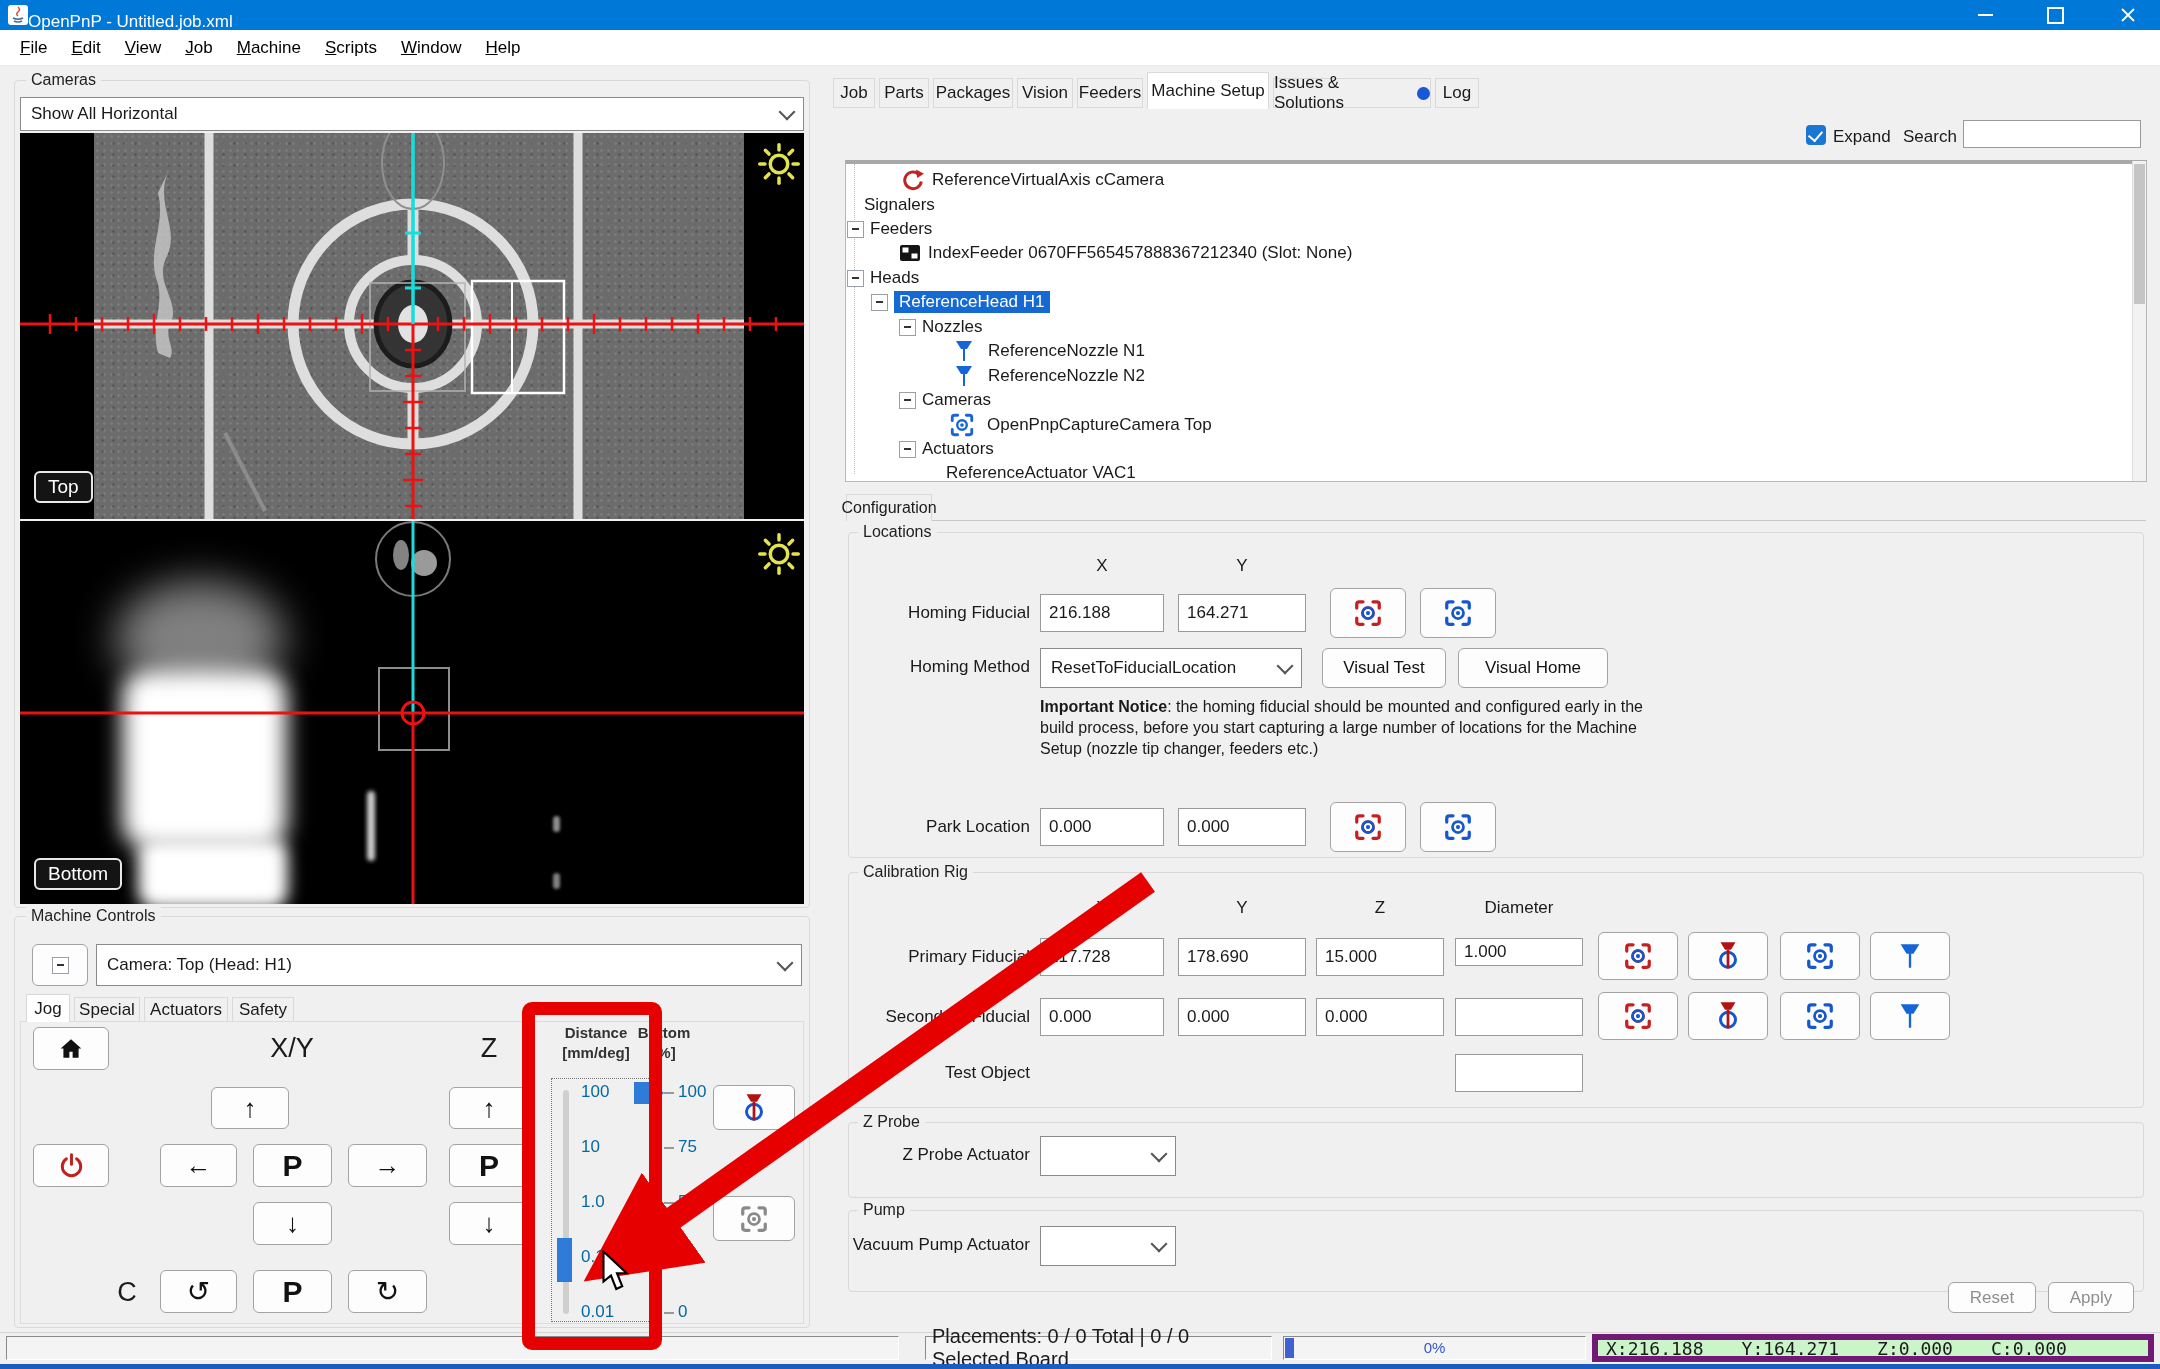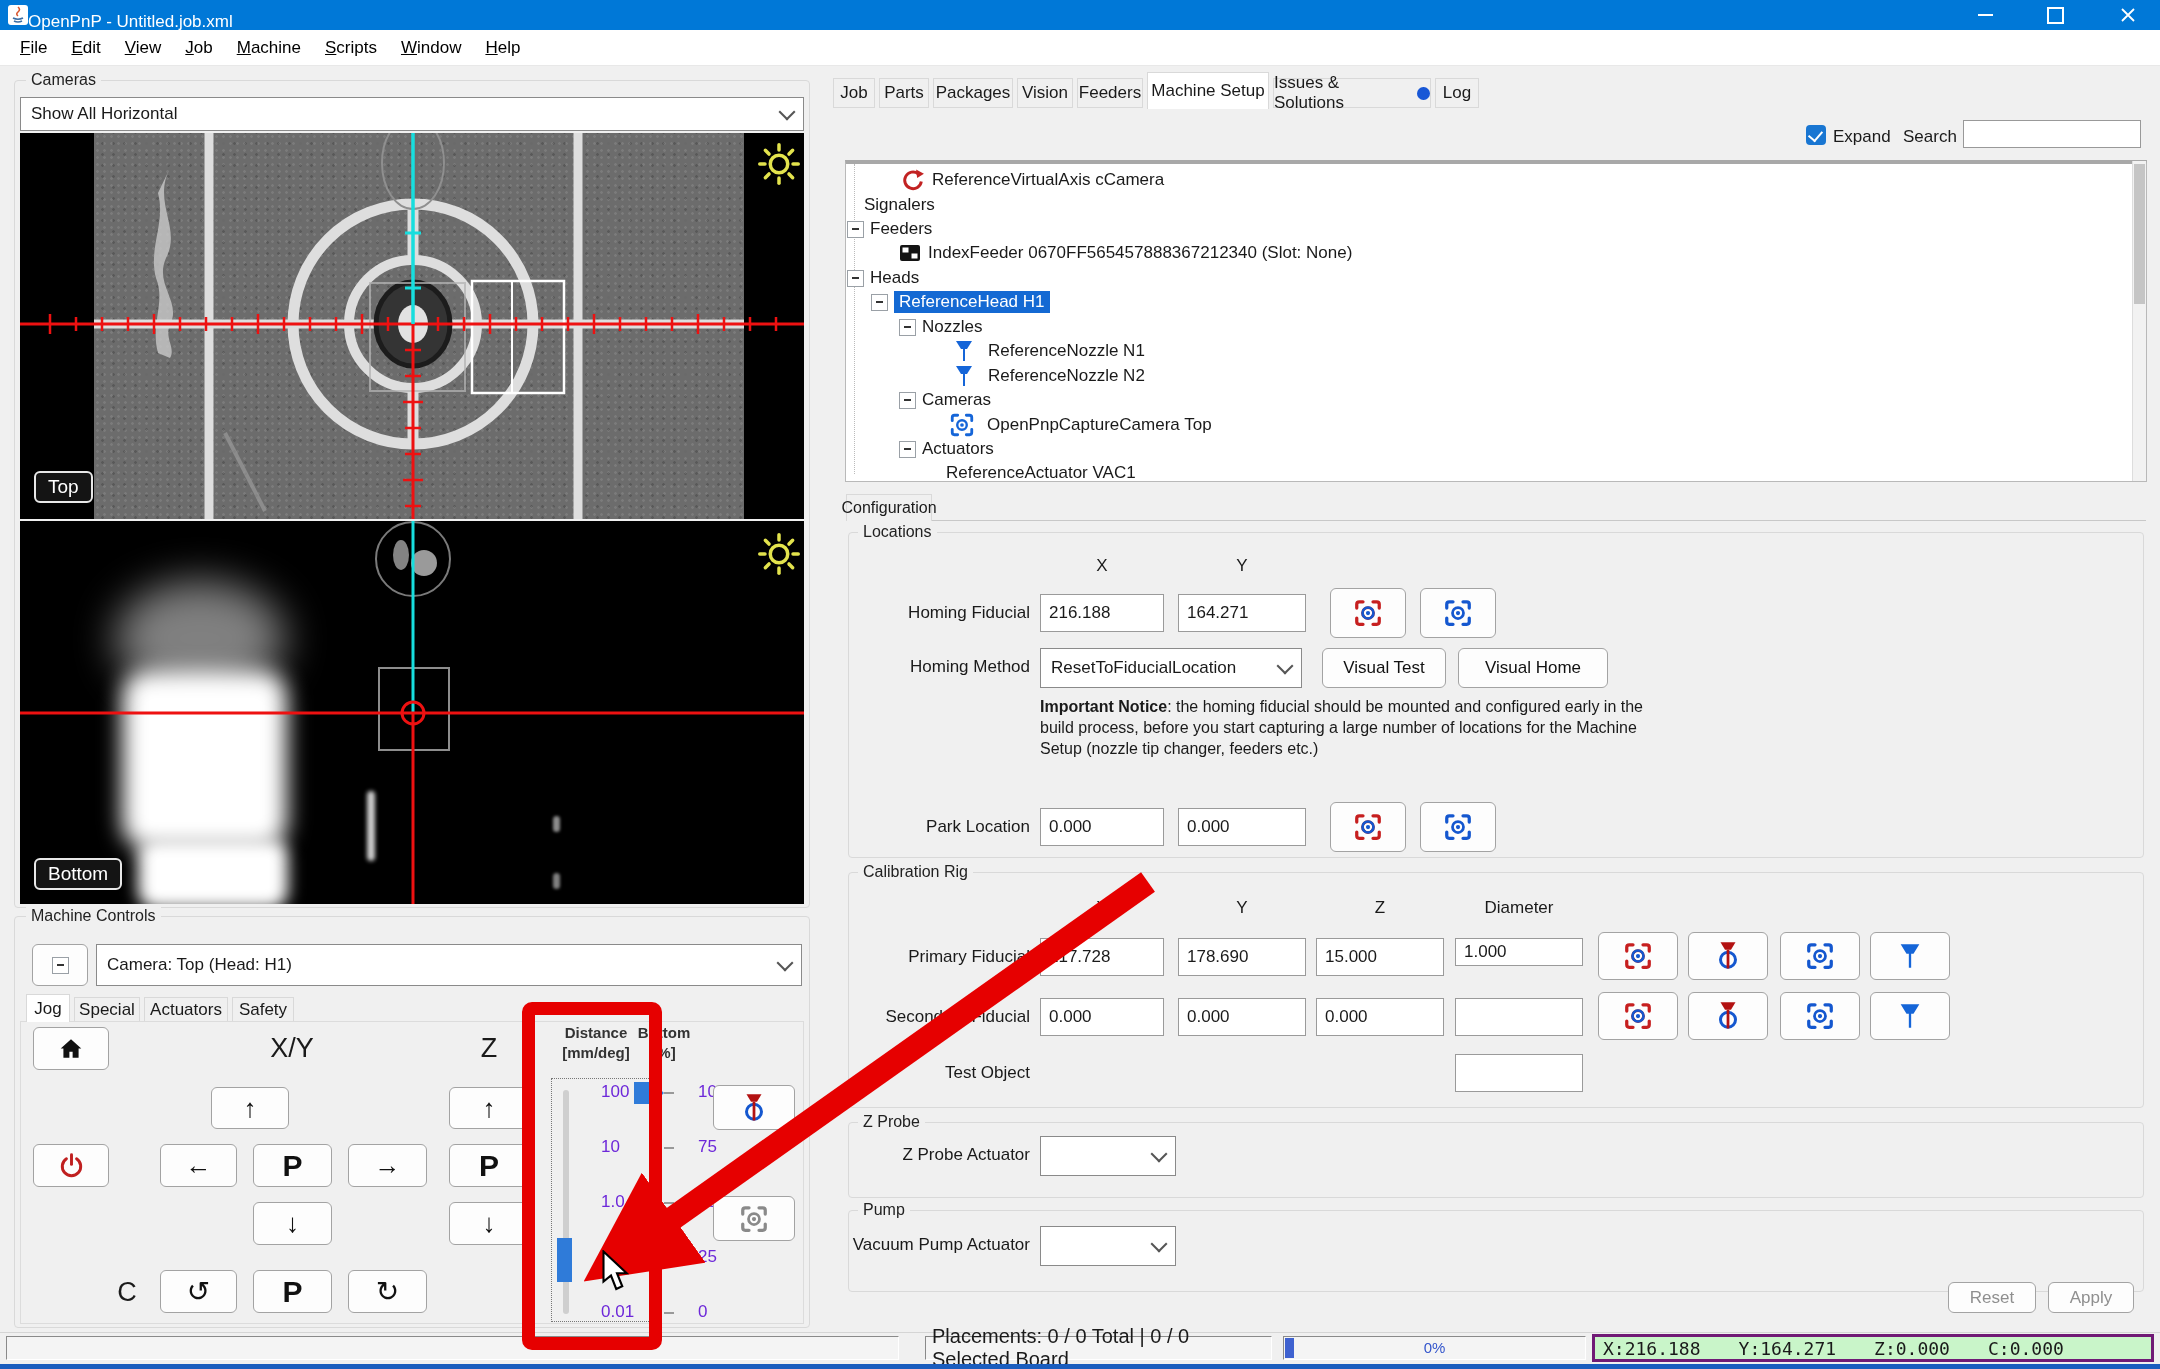--- a/index.html
+++ b/index.html
@@ -36,21 +36,21 @@
   .expander i{display:block;width:7px;height:2px;background:#333;}
   .checkbox{width:20px;height:20px;background:#1976d2;border-radius:4px;position:relative;}
   .checkbox::after{content:"";position:absolute;left:5px;top:3px;width:7px;height:11px;
                    border-right:2.5px solid #fff;border-bottom:2.5px solid #fff;transform:rotate(40deg);}
   .trow{position:absolute;height:24px;display:flex;align-items:center;font-size:17px;white-space:nowrap;}
   .trow .gap{width:6px;flex:0 0 auto;}
   .tsel{background:#1469d3;color:#fff;padding:1px 5px;}
   .cam-badge{position:absolute;background:#141414;border:2px solid #e8e8e8;border-radius:6px;color:#fff;
              font-size:19px;padding:3px 12px;z-index:5;}
   .blob{position:absolute;background:#fff;}
-  .ticklbl{position:absolute;font-size:17px;color:#6d28d9;margin-left:20px;}
+  .ticklbl{position:absolute;font-size:17px;color:#0369a1;}
   .slider-title{position:absolute;font-size:15px;color:#333;text-align:center;width:96px;font-weight:bold;}
   .mono{font-family:"DejaVu Sans Mono",monospace;}
 </style>
 </head>
 <body>
 
 <svg width="0" height="0" style="position:absolute">
   <defs>
     <symbol id="s-capture" viewBox="0 0 24 24">
       <g fill="none" stroke-width="2.6" stroke-linecap="round" class="corners">
@@ -559,21 +559,21 @@
 <div class="abs btn" style="left:1948px;top:1282px;width:88px;height:31px;font-size:17px;color:#8f8f8f">Reset</div>
 <div class="abs btn" style="left:2048px;top:1282px;width:86px;height:31px;font-size:17px;color:#8f8f8f">Apply</div>
 
 <div class="abs" style="left:0;top:1332px;width:2160px;height:32px;background:#f0f0f0;border-top:1px solid #d5d5d5"></div>
 <div class="abs sunken" style="left:6px;top:1336px;width:893px;height:24px"></div>
 <div class="abs sunken" style="left:925px;top:1336px;width:347px;height:24px;display:flex;align-items:center;padding:0 6px;font-size:20px">Placements: 0 / 0 Total | 0 / 0 Selected Board</div>
 <div class="abs sunken" style="left:1283px;top:1336px;width:303px;height:24px">
   <div class="abs" style="left:1px;top:1px;width:9px;height:20px;background:#3f62d0"></div>
   <div class="abs" style="left:0;top:2px;width:100%;text-align:center;font-size:15px;color:#3355cc">0%</div>
 </div>
-<div class="abs mono" style="left:1592px;top:1334px;width:562px;height:28px;background:#c9f5c9;border:3px solid #701a75;display:flex;align-items:center;gap:38px;padding-left:8px;font-size:18px">
+<div class="abs mono" style="left:1592px;top:1334px;width:562px;height:28px;background:#c9f5c9;border:6px solid #701a75;display:flex;align-items:center;gap:38px;padding-left:8px;font-size:18px">
   <span>X:216.188</span>
   <span>Y:164.271</span>
   <span>Z:0.000</span>
   <span>C:0.000</span>
 </div>
 <div class="abs" style="left:0;top:1364px;width:2160px;height:5px;background:#1a5dbe"></div>
 
 <div class="abs" style="left:522px;top:1002px;width:140px;height:348px;border:13px solid #e60000;border-radius:10px;z-index:59;pointer-events:none"></div>
 <svg class="abs" style="left:0;top:0;z-index:60;pointer-events:none" width="2160" height="1369" viewBox="0 0 2160 1369">
   <defs>

